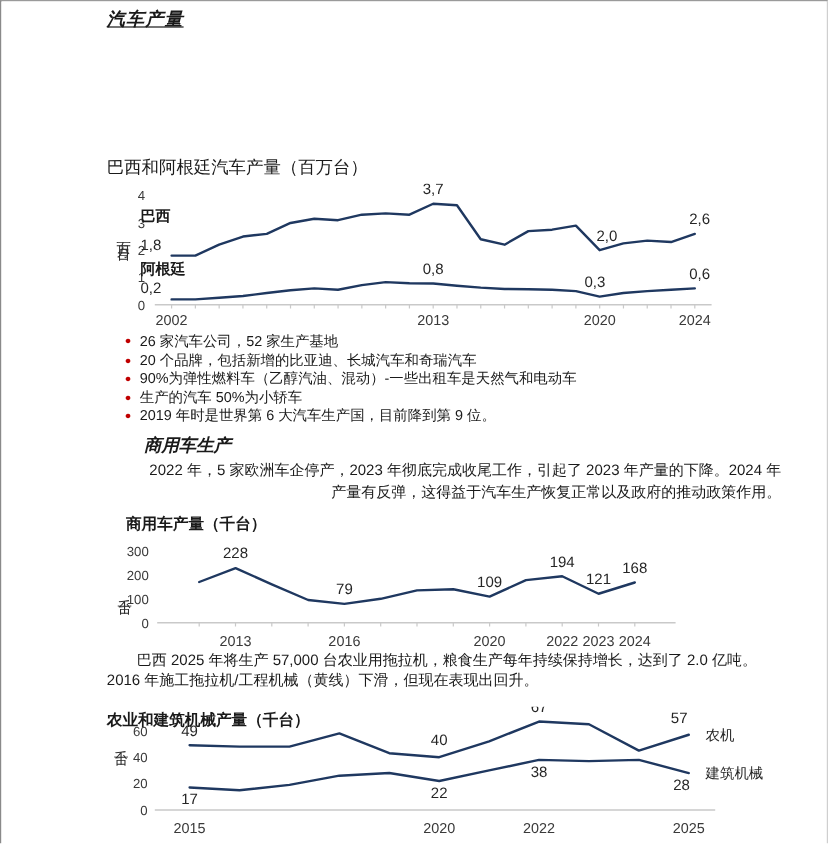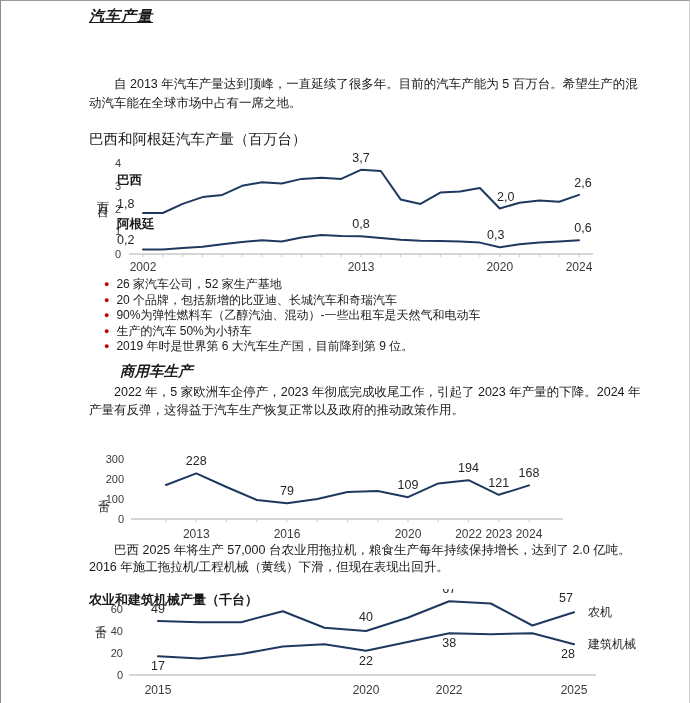--- a/index.html
+++ b/index.html
@@ -20,34 +20,33 @@
   #chart3{left:95px;top:588px;}
   .ylab{font-size:12px;color:#2b2b2b;writing-mode:vertical-rl;text-orientation:upright;
     letter-spacing:2px;line-height:14px;}
   #ylab1{left:95px;top:191px;}
   #ylab2{left:96px;top:488px;}
   #ylab3{left:93px;top:614px;}
   .facts{left:103px;top:276px;list-style:none;padding:0;font-size:12px;line-height:15.6px;}
   .facts li{white-space:nowrap;}
   .bullet-dot{color:#c00000;font-size:9px;vertical-align:1px;margin-right:7px;}
   .sec-heading{left:119px;top:361px;font-size:14.5px;font-weight:bold;font-style:italic;}
-  .para2{left:88px;top:383px;width:562px;font-size:12.5px;line-height:17.5px;text-indent:2em;}
+  .para2{left:88px;top:383px;width:562px;font-size:12.5px;line-height:17.5px;text-indent:2em;text-align:right;}
   .chart2-title{left:104px;top:427px;font-size:13px;font-weight:bold;}
   .para3{left:88px;top:541px;width:564px;font-size:12.5px;line-height:17px;text-indent:2em;}
   .chart3-title{left:88px;top:590px;font-size:13px;font-weight:bold;}
   svg text{font-family:"Liberation Sans","DejaVu Sans",sans-serif;}
 </style>
 </head>
 <body>
 
 <div class="page">
 
   <h1 class="abs doc-title">汽车产量</h1>
 
-  <p class="abs intro">自 2013 年汽车产量达到顶峰，一直延续了很多年。目前的汽车产能为 5 百万台。希望生产的混动汽车能在全球市场中占有一席之地。</p>
 
   <h2 class="abs chart1-title">巴西和阿根廷汽车产量（百万台）</h2>
   <svg id="chart1" class="abs chart-svg" width="515" height="126" viewBox="0 0 515 126">
       <line x1="33" x2="497" y1="101" y2="101" stroke="#c9c9c9" stroke-width="1.3"></line>
       <line x1="47" x2="47" y1="101" y2="104" stroke="#c9c9c9" stroke-width="1"></line>
       <line x1="66.81818181818181" x2="66.81818181818181" y1="101" y2="104" stroke="#c9c9c9" stroke-width="1"></line>
       <line x1="86.63636363636363" x2="86.63636363636363" y1="101" y2="104" stroke="#c9c9c9" stroke-width="1"></line>
       <line x1="106.45454545454545" x2="106.45454545454545" y1="101" y2="104" stroke="#c9c9c9" stroke-width="1"></line>
       <line x1="126.27272727272727" x2="126.27272727272727" y1="101" y2="104" stroke="#c9c9c9" stroke-width="1"></line>
       <line x1="146.0909090909091" x2="146.0909090909091" y1="101" y2="104" stroke="#c9c9c9" stroke-width="1"></line>
@@ -96,20 +95,21 @@
     <li><span class="bullet-dot" style="color: rgb(192, 0, 0);">●</span><span>26 家汽车公司，52 家生产基地</span></li>
     <li><span class="bullet-dot" style="color: rgb(192, 0, 0);">●</span><span>20 个品牌，包括新增的比亚迪、长城汽车和奇瑞汽车</span></li>
     <li><span class="bullet-dot" style="color: rgb(192, 0, 0);">●</span><span>90%为弹性燃料车（乙醇汽油、混动）-一些出租车是天然气和电动车</span></li>
     <li><span class="bullet-dot" style="color: rgb(192, 0, 0);">●</span><span>生产的汽车 50%为小轿车</span></li>
     <li><span class="bullet-dot" style="color: rgb(192, 0, 0);">●</span><span>2019 年时是世界第 6 大汽车生产国，目前降到第 9 位。</span></li>
   </ul>
 
   <h2 class="abs sec-heading">商用车生产</h2>
   <p class="abs para2">2022 年，5 家欧洲车企停产，2023 年彻底完成收尾工作，引起了 2023 年产量的下降。2024 年产量有反弹，这得益于汽车生产恢复正常以及政府的推动政策作用。</p>
 
+  <h3 class="abs chart2-title">商用车产量（千台）</h3>
   <svg id="chart2" class="abs chart-svg" width="500" height="92" viewBox="0 0 500 92">
       <line x1="35" x2="467" y1="68" y2="68" stroke="#c9c9c9" stroke-width="1.3"></line>
       <line x1="70" x2="70" y1="68" y2="71" stroke="#c9c9c9" stroke-width="1"></line>
       <line x1="100.25" x2="100.25" y1="68" y2="71" stroke="#c9c9c9" stroke-width="1"></line>
       <line x1="130.5" x2="130.5" y1="68" y2="71" stroke="#c9c9c9" stroke-width="1"></line>
       <line x1="160.75" x2="160.75" y1="68" y2="71" stroke="#c9c9c9" stroke-width="1"></line>
       <line x1="191" x2="191" y1="68" y2="71" stroke="#c9c9c9" stroke-width="1"></line>
       <line x1="221.25" x2="221.25" y1="68" y2="71" stroke="#c9c9c9" stroke-width="1"></line>
       <line x1="251.5" x2="251.5" y1="68" y2="71" stroke="#c9c9c9" stroke-width="1"></line>
       <line x1="281.75" x2="281.75" y1="68" y2="71" stroke="#c9c9c9" stroke-width="1"></line>

